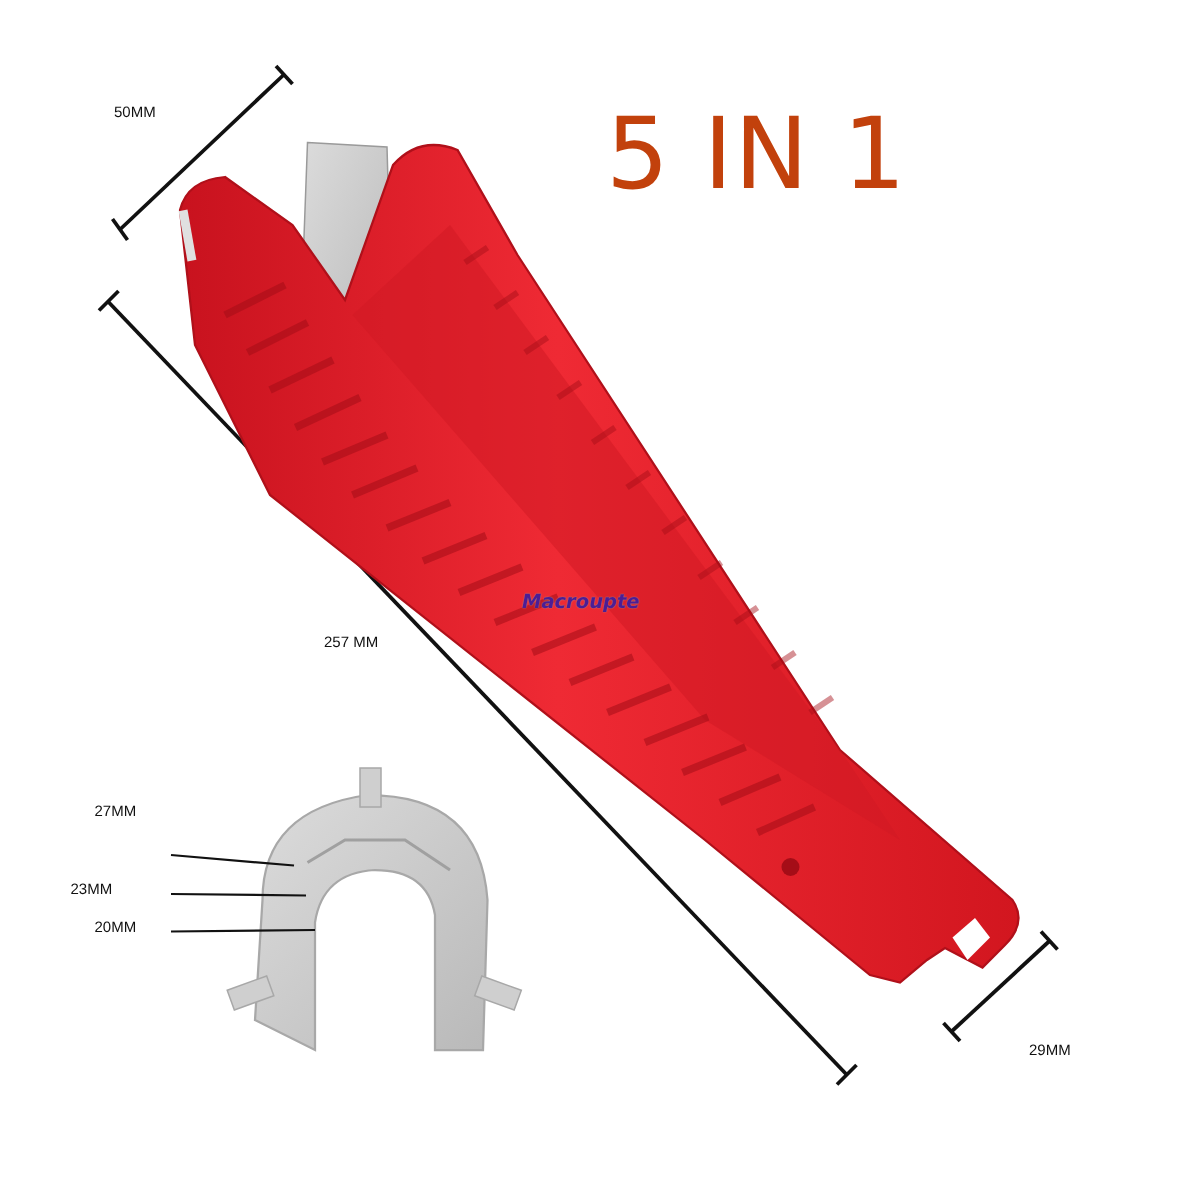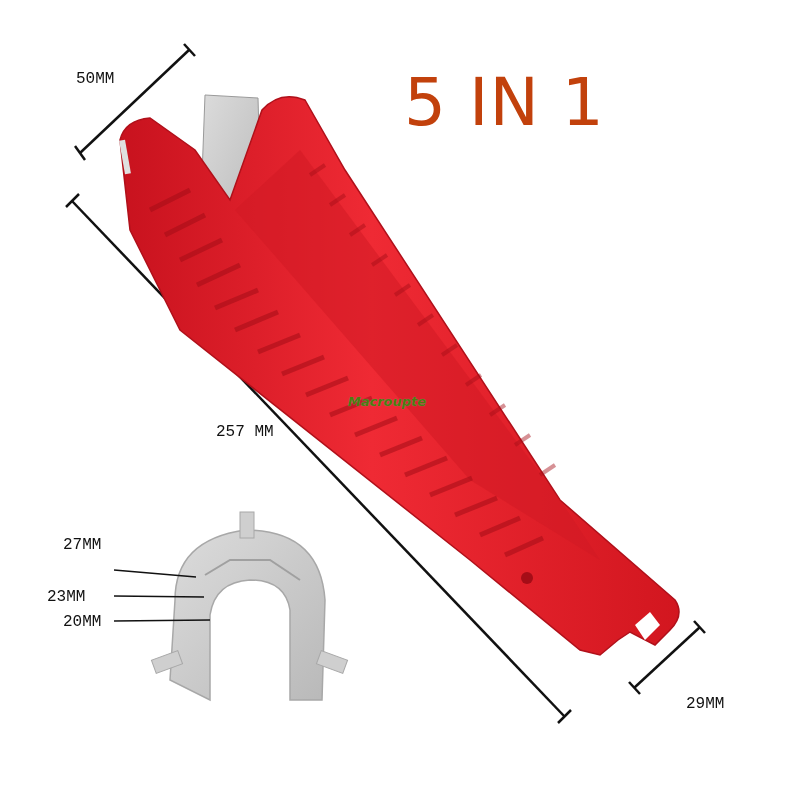--- a/index.html
+++ b/index.html
@@ -1,20 +1,20 @@
 <!DOCTYPE html>
 <html><head>
 <meta charset="utf-8">
 <style>
   html,body{margin:0;padding:0;background:#ffffff;}
   body{width:800px;height:800px;position:relative;overflow:hidden;font-family:"Liberation Sans",sans-serif;}
   .abs{position:absolute;}
   .title{left:404px;top:70px;font-family:"DejaVu Sans",sans-serif;font-size:66px;color:#c2410c;letter-spacing:1px;line-height:1;}
-  .dim{font-family:Liberation Mono, monospace;font-size:16px;color:#111;line-height:1;}
-  .wm{font-family:"DejaVu Sans",sans-serif;font-style:italic;font-weight:bold;font-size:13px;color:#4d7c0f;transform:rotate(0deg);text-shadow:0 0 1px #999;}
+  .dim{font-family:Liberation Sans, sans-serif;font-size:10px;color:#111;line-height:1;}
+  .wm{font-family:"DejaVu Sans",sans-serif;font-style:italic;font-weight:bold;font-size:13px;color:#4c1d95;transform:rotate(0deg);text-shadow:0 0 1px #999;}
   svg{position:absolute;left:0;top:0;}
 </style>
 </head>
 <body>
 
 <svg width="800" height="800" viewBox="0 0 800 800">
   <defs>
     <linearGradient id="redBody" x1="0" y1="0" x2="1" y2="0">
       <stop offset="0" stop-color="#c8121e"></stop>
       <stop offset="0.45" stop-color="#ef2a34"></stop>

